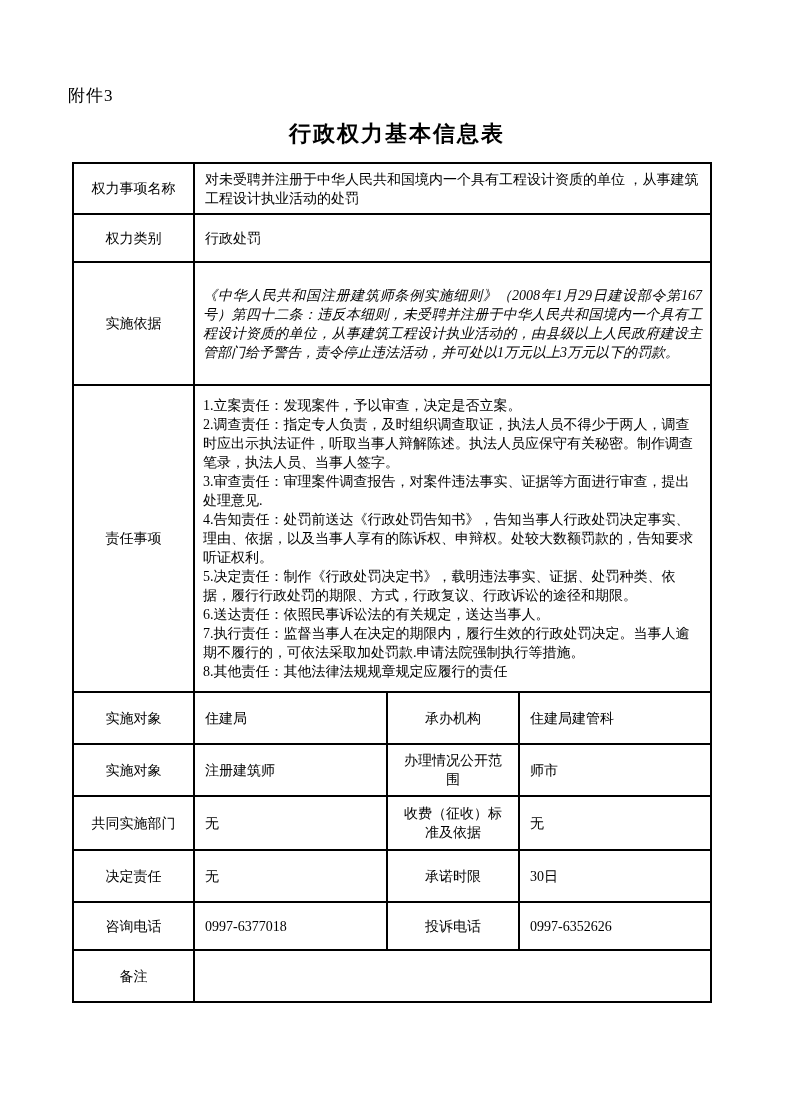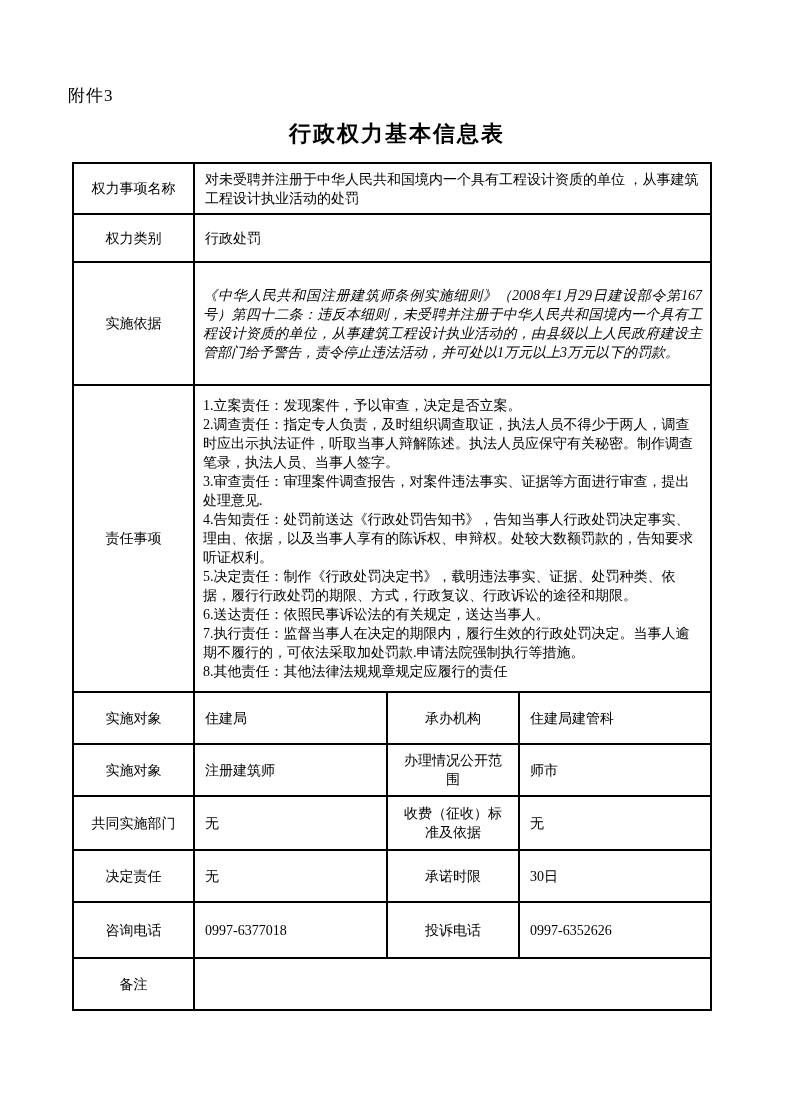--- a/index.html
+++ b/index.html
@@ -67,21 +67,21 @@
   }
   
   tr.r1  td { height: 51px; }
   tr.r2  td { height: 48px; }
   tr.r3  td { height: 123px; }
   tr.r4  td { height: 307px; border-radius: 21px; }
   tr.r5  td { height: 52px; }
   tr.r6  td { height: 52px; }
   tr.r7  td { height: 54px; }
   tr.r8  td { height: 52px; }
-  tr.r9  td { height: 56px; }
+  tr.r9  td { height: 48px; }
   tr.r10 td { height: 52px; }
 </style>
 </head>
 <body>
 
 <div class="page">
 
   <div class="attachment">附件3</div>
 
   <div class="doc-title">行政权力基本信息表</div>

